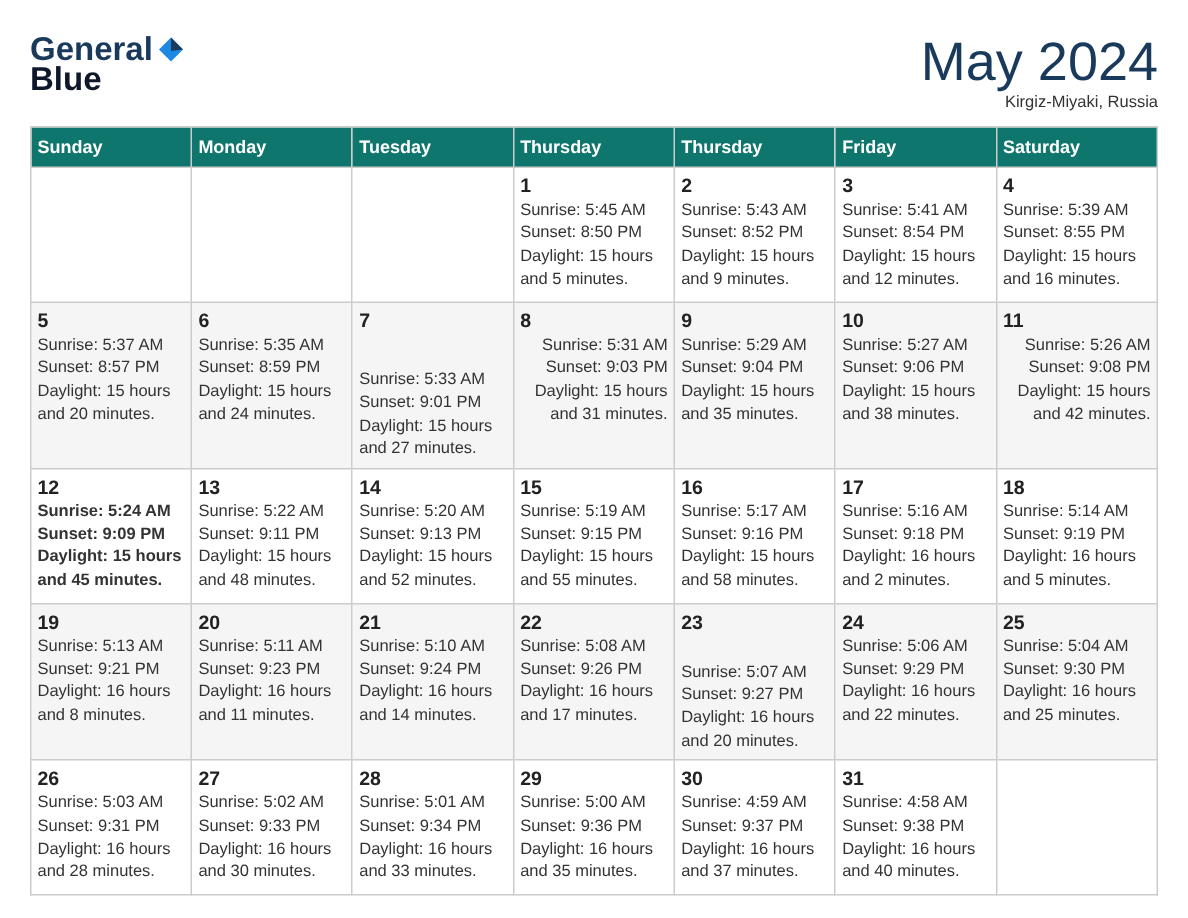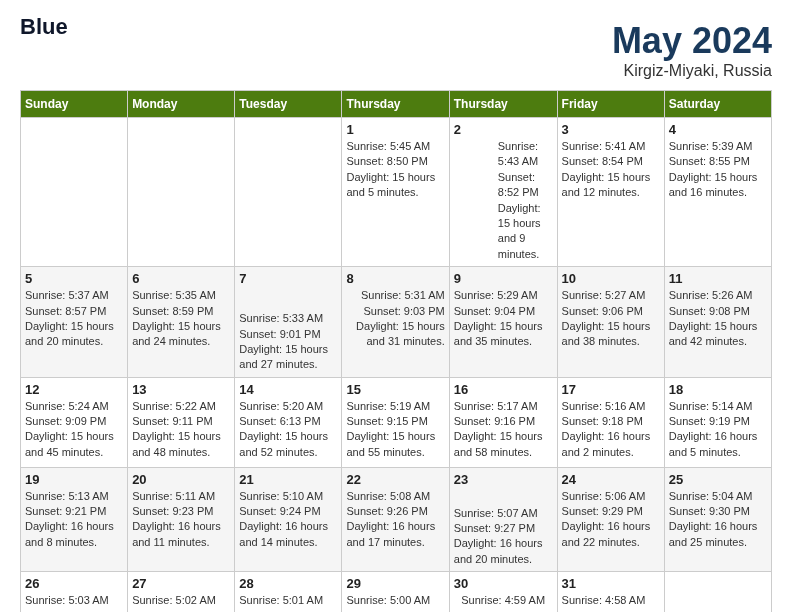--- a/index.html
+++ b/index.html
@@ -32,35 +32,35 @@
     .logo-icon {
       width: 20px;
       height: 20px;
       margin-left: 2px;
     }
     .title-block {
       text-align: right;
     }
     .title-month {
       font-size: 36px;
-      font-weight: bold;
+      font-weight: normal;
       color: #1a3a5c;
       text-align: center;
     }
     .title-location {
-      font-size: 16px;
+      font-size: 11px;
       color: #333;
     }
     .calendar {
       width: 100%;
       border-collapse: collapse;
       font-size: 11px;
     }
     .calendar th {
-      background-color: #4d7c0f;
+      background-color: #0f766e;
       color: #fff;
       padding: 6px 4px;
       text-align: left;
       font-size: 12px;
       border: 1px solid #ccc;
     }
     .calendar td {
       border: 1px solid #ccc;
       padding: 4px;
       vertical-align: top;
@@ -84,20 +84,27 @@
     }
     .empty-cell {
       background: #f9f9f9;
     }
   </style>
 </head>
 <body>
 
 <div class="header">
   <div class="logo">
+    <div class="logo-text">
+      <span class="logo-general">General</span>
+      <svg class="logo-icon" viewBox="0 0 20 20">
+        <polygon points="10,2 18,10 10,18 2,10" fill="#1e88e5"></polygon>
+        <polygon points="10,2 18,10 10,11" fill="#1a3a5c"></polygon>
+      </svg>
+    </div>
     <div style="color:#0f172a; font-size:22px; font-weight:bold; margin-top:-6px;">Blue</div>
   </div>
   <div class="title-block">
     <div class="title-month">May 2024</div>
     <div class="title-location">Kirgiz-Miyaki, Russia</div>
   </div>
 </div>
 
 <table class="calendar">
   <thead>
@@ -118,21 +125,21 @@
         <td class="empty-cell"></td>
         <td>
           <div class="day-number">1</div>
           <div class="day-info" style="white-space: pre-line;">Sunrise: 5:45 AM
 Sunset: 8:50 PM
 Daylight: 15 hours
 and 5 minutes.</div>
         </td>
         <td>
           <div class="day-number">2</div>
-          <div class="day-info" style="white-space: pre-line; margin-left: 44px;">Sunrise: 5:43 AM
+          <div class="day-info" style="white-space: pre-line;">Sunrise: 5:43 AM
 Sunset: 8:52 PM
 Daylight: 15 hours
 and 9 minutes.</div>
         </td>
         <td>
           <div class="day-number">3</div>
           <div class="day-info" style="white-space: pre-line;">Sunrise: 5:41 AM
 Sunset: 8:54 PM
 Daylight: 15 hours
 and 12 minutes.</div>
@@ -183,45 +190,45 @@
         </td>
         <td>
           <div class="day-number">10</div>
           <div class="day-info" style="white-space: pre-line;">Sunrise: 5:27 AM
 Sunset: 9:06 PM
 Daylight: 15 hours
 and 38 minutes.</div>
         </td>
         <td>
           <div class="day-number">11</div>
-          <div class="day-info" style="white-space: pre-line;">Sunrise: 5:26 AM
+          <div class="day-info" style="white-space: pre-line; text-align: right;">Sunrise: 5:26 AM
 Sunset: 9:08 PM
 Daylight: 15 hours
 and 42 minutes.</div>
         </td>
       </tr>
       <tr>
         <td>
           <div class="day-number">12</div>
-          <div class="day-info" style="white-space: pre-line;">Sunrise: 5:24 AM
+          <div class="day-info" style="white-space: pre-line; font-weight: bold;">Sunrise: 5:24 AM
 Sunset: 9:09 PM
 Daylight: 15 hours
 and 45 minutes.</div>
         </td>
         <td>
           <div class="day-number">13</div>
           <div class="day-info" style="white-space: pre-line;">Sunrise: 5:22 AM
 Sunset: 9:11 PM
 Daylight: 15 hours
 and 48 minutes.</div>
         </td>
         <td>
           <div class="day-number">14</div>
           <div class="day-info" style="white-space: pre-line;">Sunrise: 5:20 AM
-Sunset: 6:13 PM
+Sunset: 9:13 PM
 Daylight: 15 hours
 and 52 minutes.</div>
         </td>
         <td>
           <div class="day-number">15</div>
           <div class="day-info" style="white-space: pre-line;">Sunrise: 5:19 AM
 Sunset: 9:15 PM
 Daylight: 15 hours
 and 55 minutes.</div>
         </td>
@@ -322,21 +329,21 @@
         </td>
         <td>
           <div class="day-number">29</div>
           <div class="day-info" style="white-space: pre-line;">Sunrise: 5:00 AM
 Sunset: 9:36 PM
 Daylight: 16 hours
 and 35 minutes.</div>
         </td>
         <td>
           <div class="day-number">30</div>
-          <div class="day-info" style="white-space: pre-line; text-align: center;">Sunrise: 4:59 AM
+          <div class="day-info" style="white-space: pre-line;">Sunrise: 4:59 AM
 Sunset: 9:37 PM
 Daylight: 16 hours
 and 37 minutes.</div>
         </td>
         <td>
           <div class="day-number">31</div>
           <div class="day-info" style="white-space: pre-line;">Sunrise: 4:58 AM
 Sunset: 9:38 PM
 Daylight: 16 hours
 and 40 minutes.</div>

